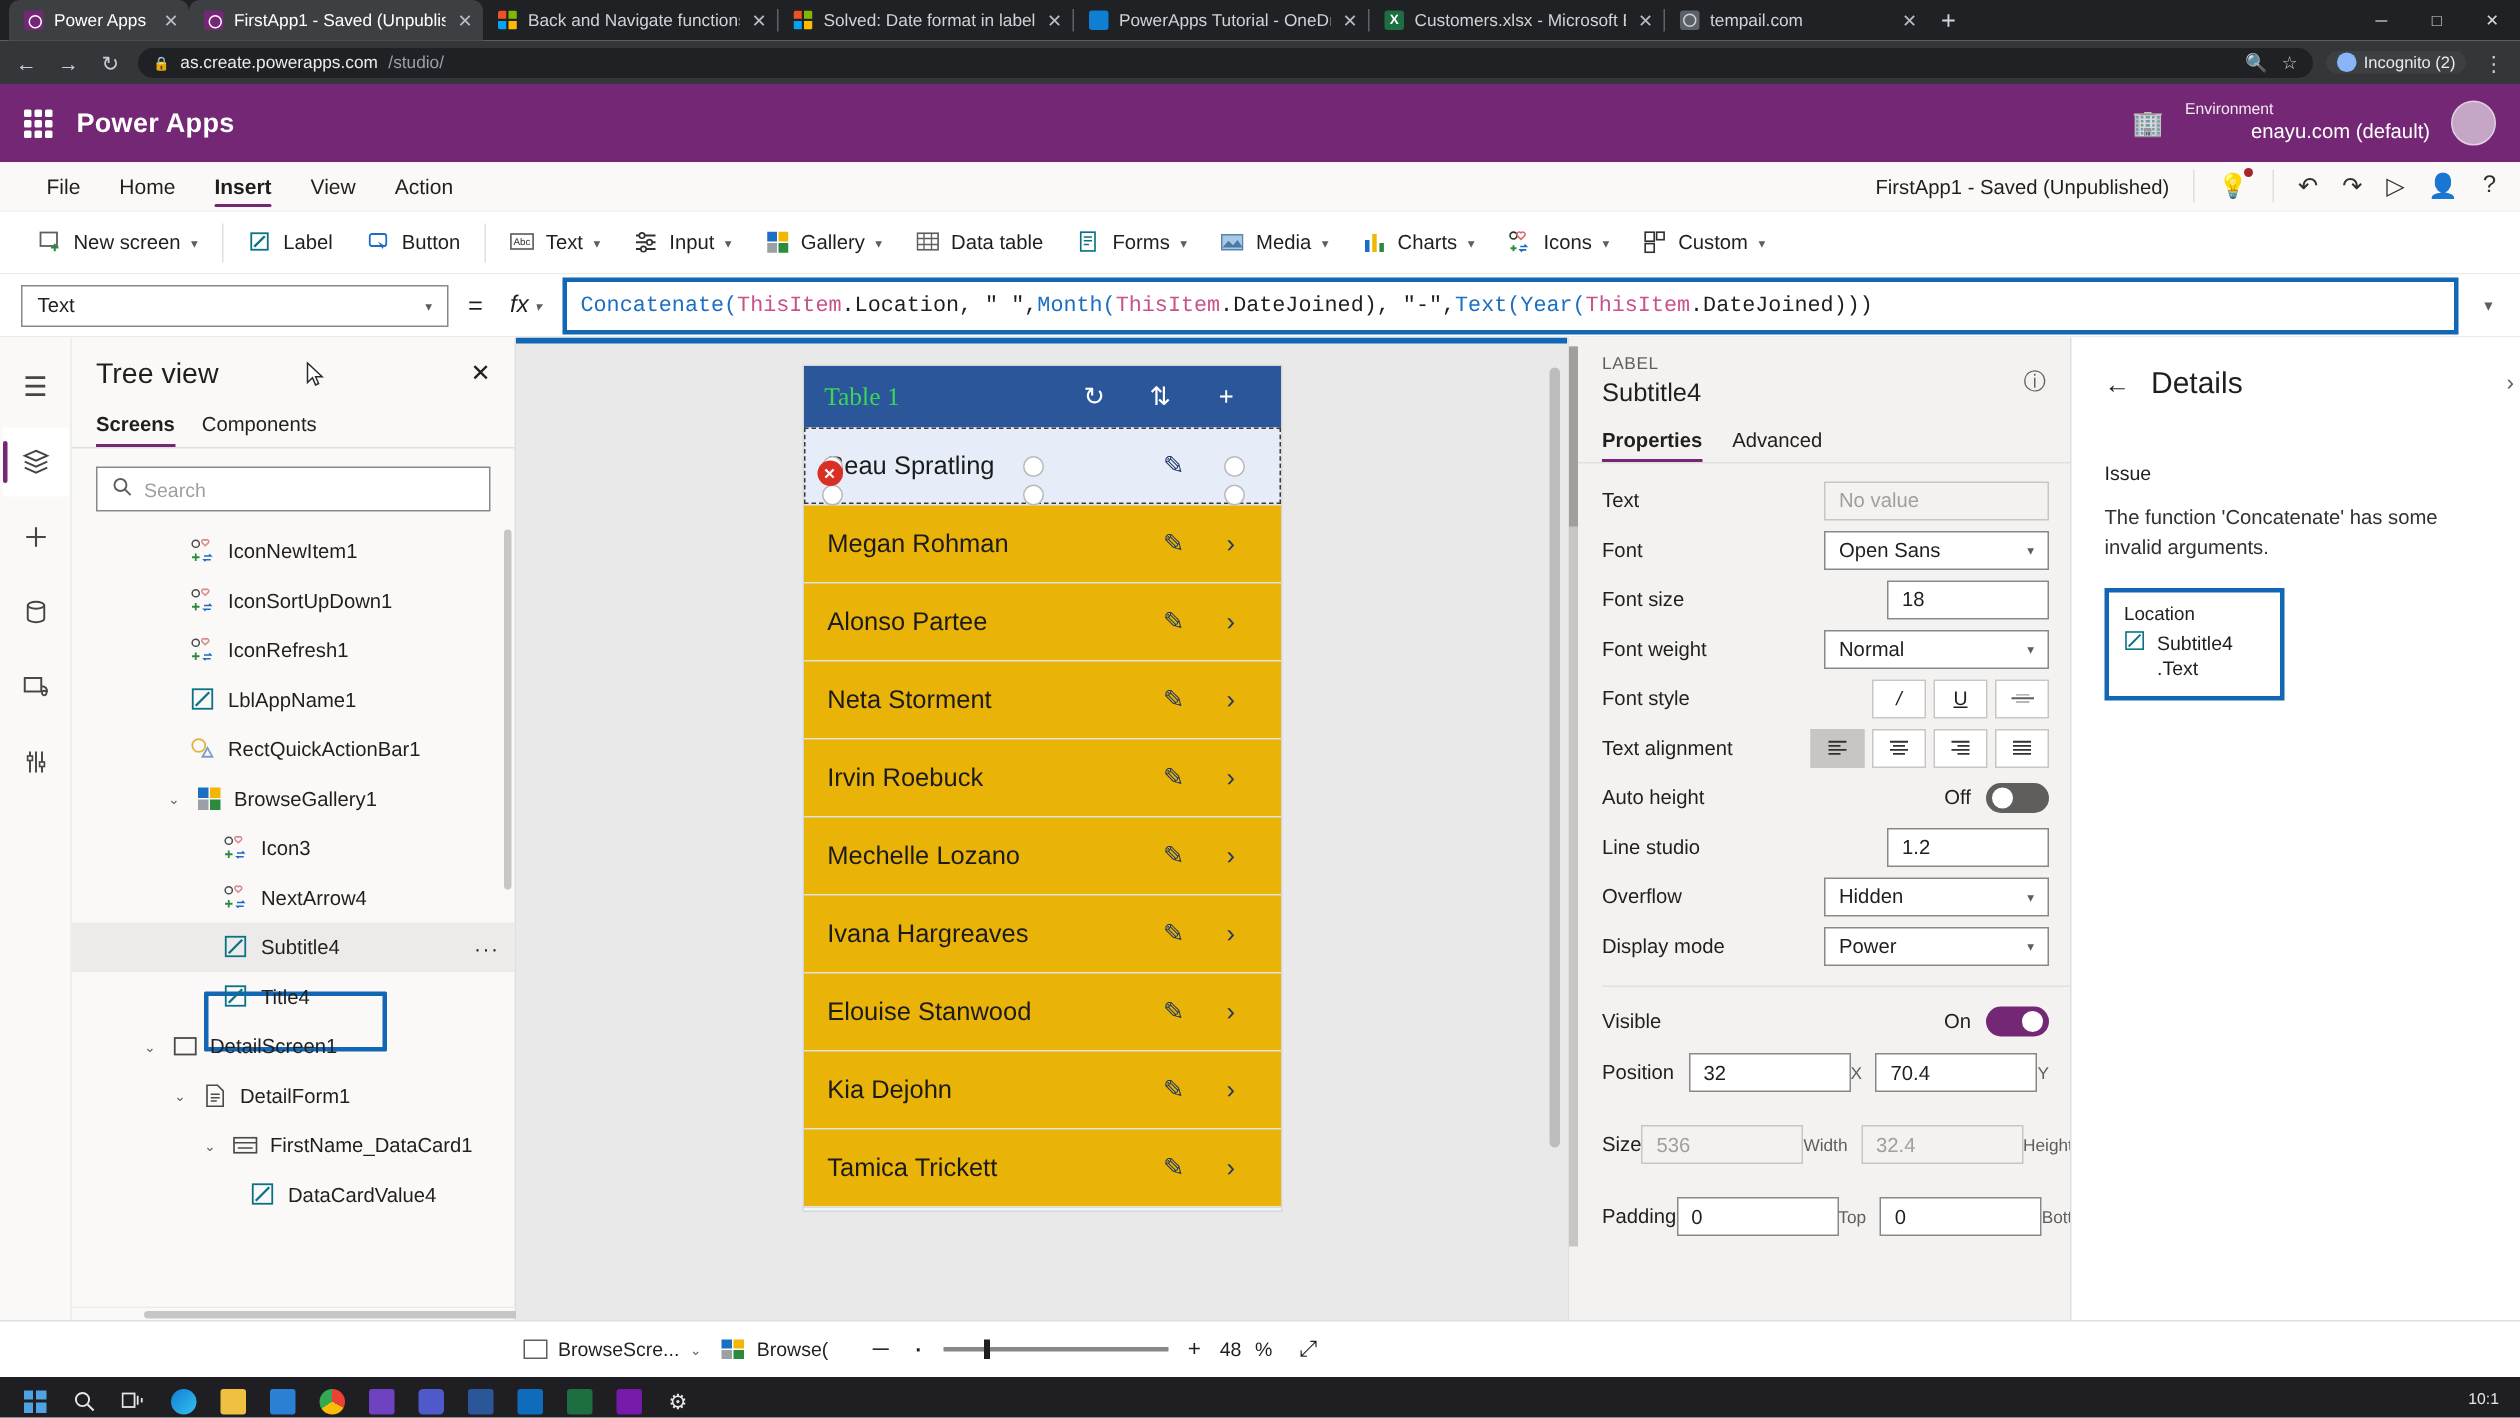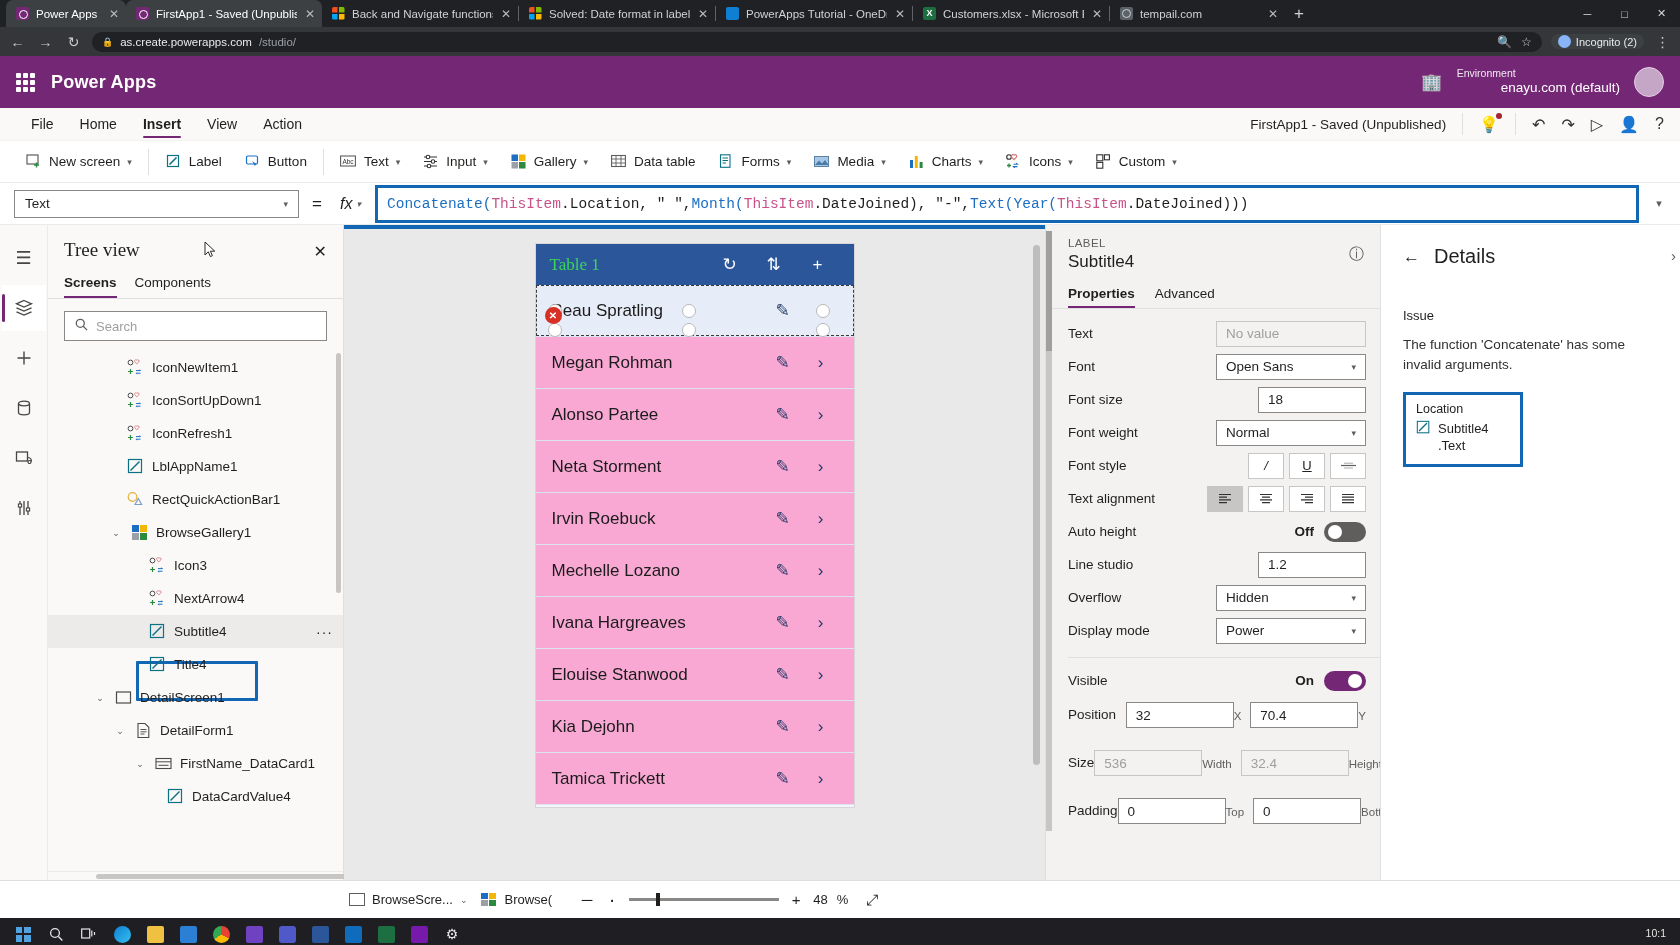--- a/index.html
+++ b/index.html
@@ -173,21 +173,21 @@
   .rail-btn { width:44px; height:46px; display:flex; align-items:center;
               justify-content:center; color:#484644; font-size:18px;
               position:relative; }
   .rail-btn.active { background:#ffffff; }
   .rail-btn.active::before{ content:""; position:absolute; left:0; top:9px;
       bottom:9px; width:3px; background:#742774; border-radius:2px; }
 
   
   .treeview { width:296px; background:#faf9f8; border-right:1px solid #e1dfdd;
               display:flex; flex-direction:column; }
-  .tv-header { display:flex; align-items:flex-end; padding:14px 16px 8px 16px;font-family:Liberation Serif, serif; }
+  .tv-header { display:flex; align-items:flex-start; padding:14px 16px 8px 16px; }
   .tv-title { font-size:19px; color:#201f1e; }
   .tv-close { margin-left:auto; font-size:16px; color:#201f1e; }
   .tv-tabs { display:flex; gap:18px; padding:0 16px; border-bottom:1px solid #e1dfdd; }
   .tv-tab { font-size:13.5px; color:#201f1e; padding:6px 0 8px; position:relative; }
   .tv-tab.active { font-weight:700; }
   .tv-tab.active::after { content:""; position:absolute; left:0; right:0;
       bottom:0; height:2.5px; background:#742774; }
   .tv-search-wrap { padding:12px 16px 6px 16px; }
   .tv-search { height:30px; border:1px solid #8a8886; background:#fff;
       display:flex; align-items:center; gap:8px; padding:0 10px;
@@ -225,21 +225,21 @@
   .app-topbar { height:41px; background:#2b579a; display:flex;
       align-items:center; padding:0 14px; gap:0; }
   .app-title { color:#3ad55a; font-size:17px; flex:1 1 auto;
                font-family:"Liberation Serif", serif; }
   .app-topbar .tb-ico { color:#fff; font-size:17px; width:44px;
       text-align:center; display:inline-block; }
   .app-search { height:34px; margin:5px 5px 0 5px; background:#fff;
       border:1px solid #e6e6e6; display:flex; align-items:center;
       gap:9px; padding:0 11px; font-size:13.5px; color:#6d6d6d; }
   .g-row { height:52px; display:flex; align-items:center; padding:0 14px 0 16px;
-           background:#f9a8d4; border-bottom:1px solid #dde3ee;
+           background:#eab308; border-bottom:1px solid #dde3ee;
            font-size:17px; color:#1b1b1b; position:relative; }
   .g-row .nm { flex:1 1 auto; }
   .g-ico-pencil, .g-ico-chev { color:#203864; font-size:17px;
       width:38px; text-align:center; }
   .g-row.selected { background:#e6ecf8; }
   .sel-frame {
     position:absolute; left:0; right:0; top:0; bottom:0;
     border:1.5px dashed #3a3a3a; pointer-events:none;
   }
   .handle { position:absolute; width:14px; height:14px; border-radius:50%;
@@ -282,21 +282,21 @@
      display:flex; align-items:center; justify-content:center;
      font-size:13px; color:#201f1e; }
   .segbtn.on { background:#c8c6c4; }
   .toggle { width:42px; height:20px; border-radius:11px; background:#605e5c;
      position:relative; }
   .toggle i { position:absolute; width:14px;height:14px;border-radius:50%;
      background:#fff; top:3px; left:4px; }
   .toggle.on { background:#742774; }
   .toggle.on i { left:24px; }
   .toggle-wrap { display:flex; align-items:center; gap:10px; }
-  .toggle-text { font-size:13.5px; color:#201f1e;font-weight:bold; }
+  .toggle-text { font-size:13.5px; color:#201f1e; }
   .pair { display:flex; gap:9px; }
   .pair-col { display:flex; flex-direction:row; align-items:center; }
   .pair-cap { font-size:11.5px; color:#605e5c; margin-top:2px; }
 
   
   .details { width:300px; background:#ffffff; border-left:1px solid #e1dfdd;
              padding:20px 0 0 0; position:relative; }
   .det-head { display:flex; align-items:center; gap:14px; padding:0 22px; }
   .det-back { font-size:17px; color:#201f1e; }
   .det-title { font-size:20px; color:#201f1e; }

